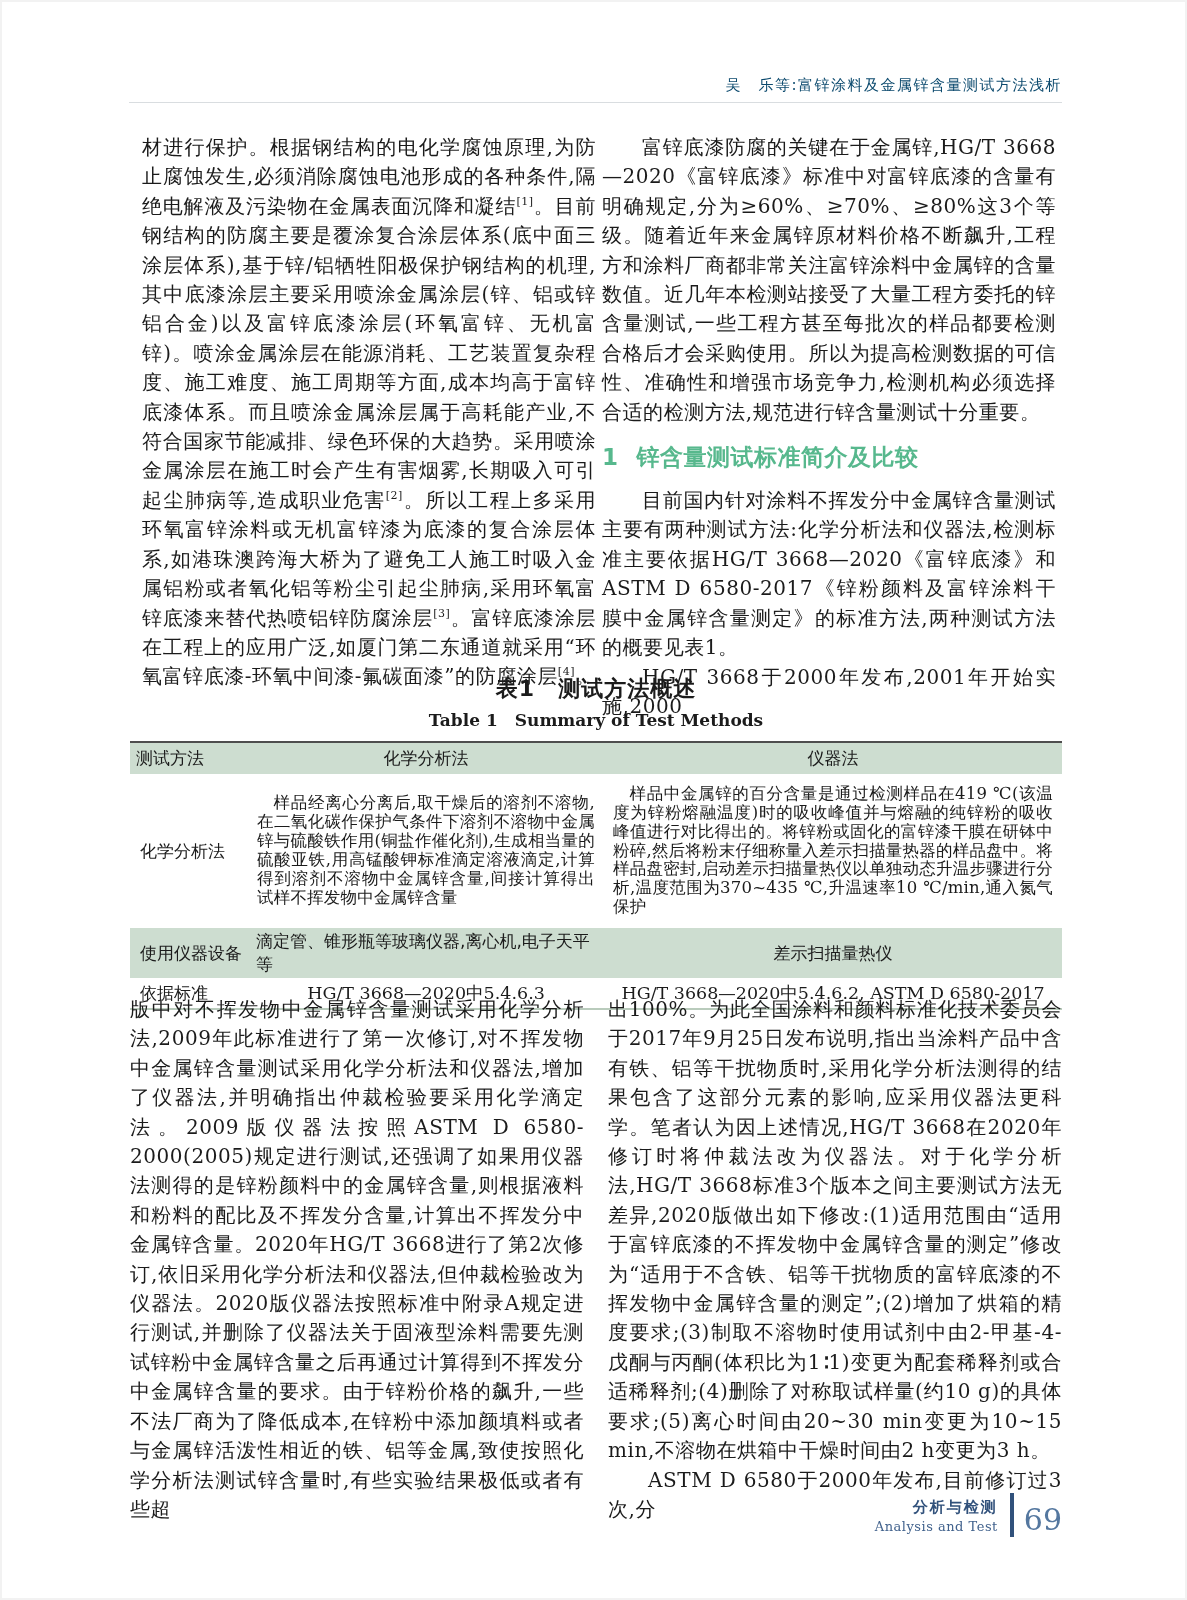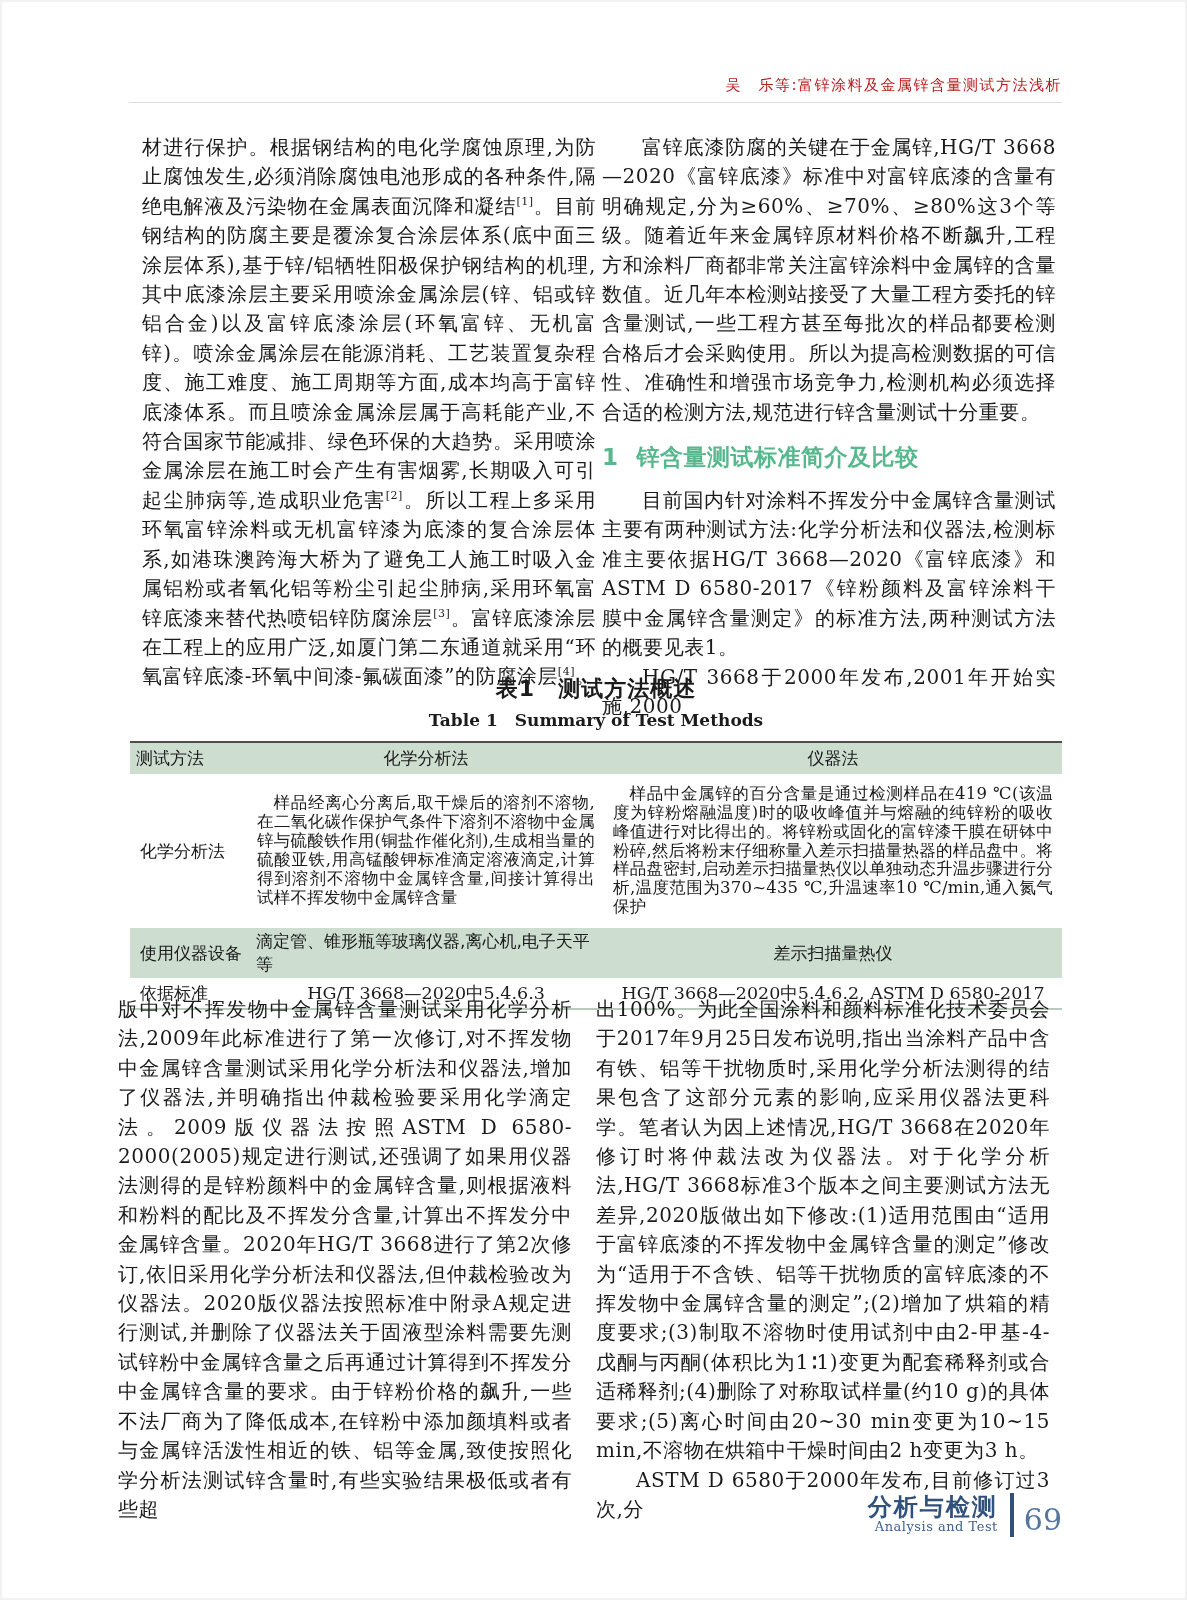--- a/index.html
+++ b/index.html
@@ -6,33 +6,33 @@
   .page {
     position:relative; width:1187px; height:1600px; background:#ffffff;
     overflow:hidden; font-family:"DejaVu Serif","Liberation Serif",serif;
     color:#1b1b1b; box-shadow: inset 0 0 0 2px #f2f2f2;
   }
 
   
   .running-head {
     position:absolute; top:76px; left:130px; width:932px; text-align:right;
     font-family:"DejaVu Sans","Liberation Sans",sans-serif;
-    font-size:15px; letter-spacing:1.5px; color:#b91c1c;
+    font-size:15px; letter-spacing:1.5px; color:#0c4a6e;
   }
   .head-rule { position:absolute; top:102px; left:129px; width:933px; border-top:1.5px solid #d9dde0; }
 
   
   .twocol { display:flex; gap:24px; }
   .colx { width:454px; }
   p.body { margin:0; font-size:20px; line-height:29.4px; text-align:justify; letter-spacing:0.55px; }
   p.indent { text-indent:2em; }
   sup { font-size:11px; line-height:0; }
 
   .top-sec { position:absolute; top:133px; left:142px; width:932px;gap:6px; }
-  .bottom-sec { position:absolute; top:995px; left:118px; width:932px; }
+  .bottom-sec { position:absolute; top:995px; left:130px; width:932px; }
 
   .sec-heading {
     margin:15px 0 13px 0; font-family:"DejaVu Sans","Liberation Sans",sans-serif;
     font-size:23px; font-weight:bold; color:#57b88d; letter-spacing:0.5px;
   }
   .sec-num { margin-right:18px; }
 
   
   .table-area { position:absolute; top:674px; left:130px; width:932px; }
   .cap-cn { text-align:center; font-family:"DejaVu Sans","Liberation Sans",sans-serif;
@@ -53,21 +53,21 @@
   td.val-left { text-align:left; padding-left:8px; }
   td.val-center { text-align:center; }
   tr.standard-row { height:31px; }
   td.std-val { font-size:17.5px; text-align:center; }
 
   
   .page-footer { position:absolute; top:1492px; left:130px; width:932px;
     display:flex; justify-content:flex-end; align-items:center; }
   .f-text { text-align:right; }
   .f-cn { font-family:"DejaVu Sans","Liberation Sans",sans-serif; font-weight:bold;
-          font-size:24px; color:#31517b; letter-spacing:2px; line-height:24px; }
+          font-size:15px; color:#31517b; letter-spacing:2px; line-height:24px; }
   .f-en { font-size:13px; color:#40618c; line-height:16px; letter-spacing:0.5px; }
   .f-bar { width:4px; height:44px; background:#31517b; margin:0 10px 0 12px; }
   .f-num { font-size:30px; color:#54779f; padding-top:10px; }
 </style>
 </head>
 <body>
 
 <div class="page">
 
   <div class="running-head">吴　乐等:富锌涂料及金属锌含量测试方法浅析</div>

